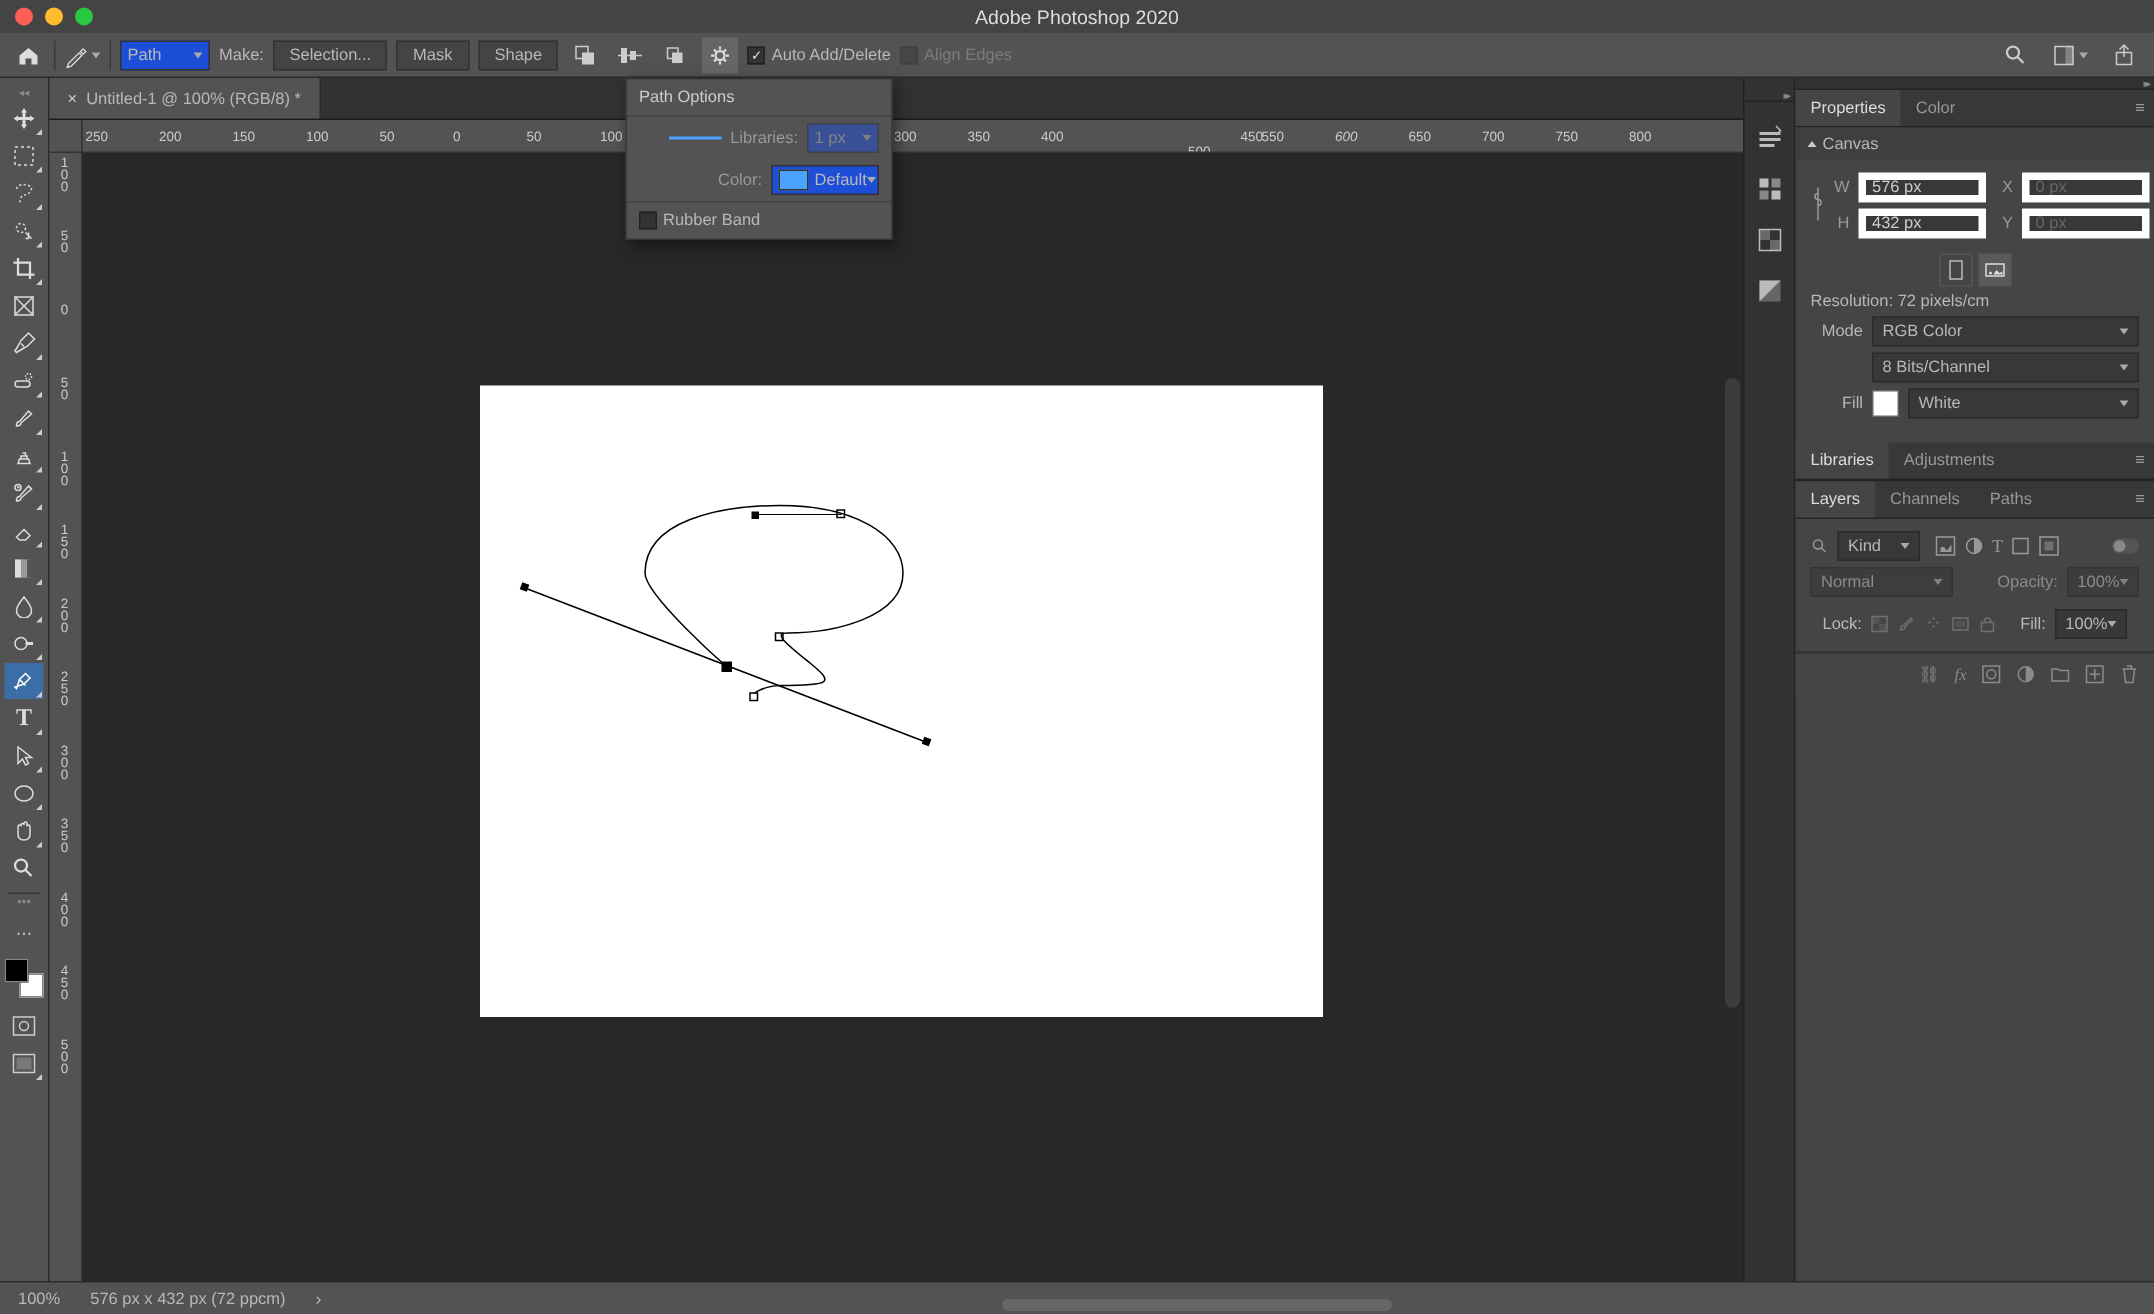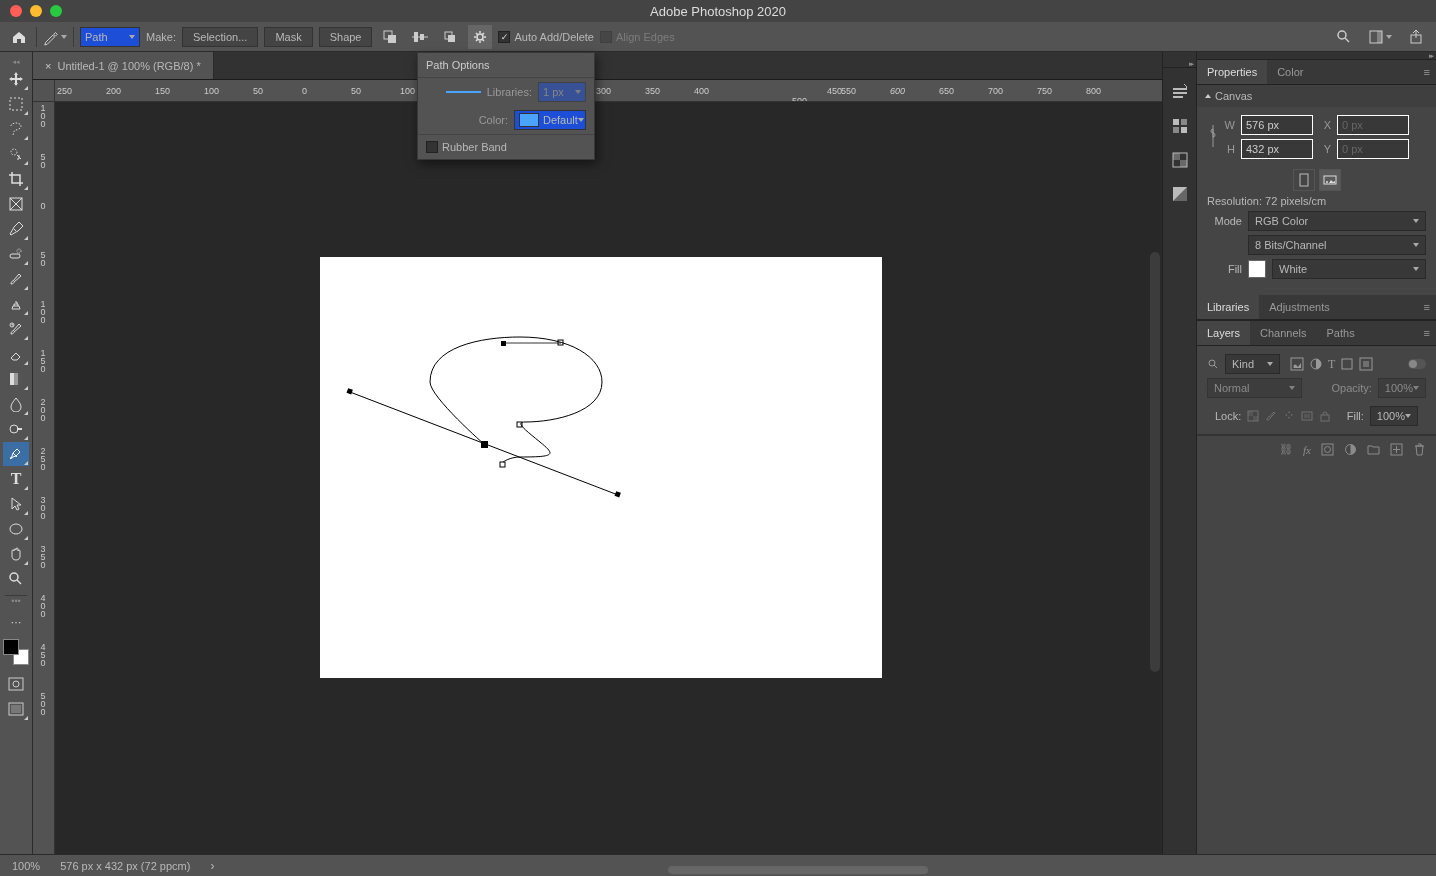--- a/index.html
+++ b/index.html
@@ -42,21 +42,21 @@
 .minipan .mi{width:20px;height:20px;display:flex;align-items:center;justify-content:center;cursor:pointer}
 .rightpan{width:240px;background:#454545;border-left:1px solid #222;display:flex;flex-direction:column}
 .ptabs{display:flex;background:#383838;border-bottom:1px solid #222}
 .ptab{padding:6px 10px;cursor:pointer;color:#999}
 .ptab.active{background:#454545;color:#ddd}
 .ptab.rt{margin-left:auto;padding:6px}
 .phead{padding:6px 10px;display:flex;align-items:center;gap:6px;border-bottom:1px solid #3a3a3a}
 .psection{padding:4px 10px}
 .srow{display:flex;align-items:center;gap:6px;margin:4px 0}
 .srow label{width:12px;text-align:right;color:#999}
-.sinp{width:72px;height:20px;background:#383838;border:1px solid #ffffff;padding:0 4px;color:#ccc}
+.sinp{width:85px;height:20px;background:#383838;border:5px solid #ffffff;padding:0 4px;color:#ccc}
 .sinp.dis{color:#666}
 .sectitle{display:flex;align-items:center;gap:4px;padding:5px 8px;background:#3f3f3f}
 .sectitle .arr{width:0;height:0;border-left:3px solid transparent;border-right:3px solid transparent;border-top:4px solid #ccc;transform:rotate(0)}
 .sectitle.open .arr{border-top:none;border-bottom:4px solid #ccc}
 .ddsel{flex:1;height:20px;background:#383838;border:1px solid #2a2a2a;display:flex;align-items:center;justify-content:space-between;padding:0 6px}
 .swatch{width:18px;height:18px;background:#fff;border:1px solid #666}
 .smbtn{width:22px;height:22px;border:1px solid #555;display:flex;align-items:center;justify-content:center;cursor:pointer}
 .smbtn.active{background:#5a5a5a}
 .layerpan{flex:1;display:flex;flex-direction:column;border-top:1px solid #222}
 .layerlist{flex:1;background:#3a3a3a;overflow:auto}

